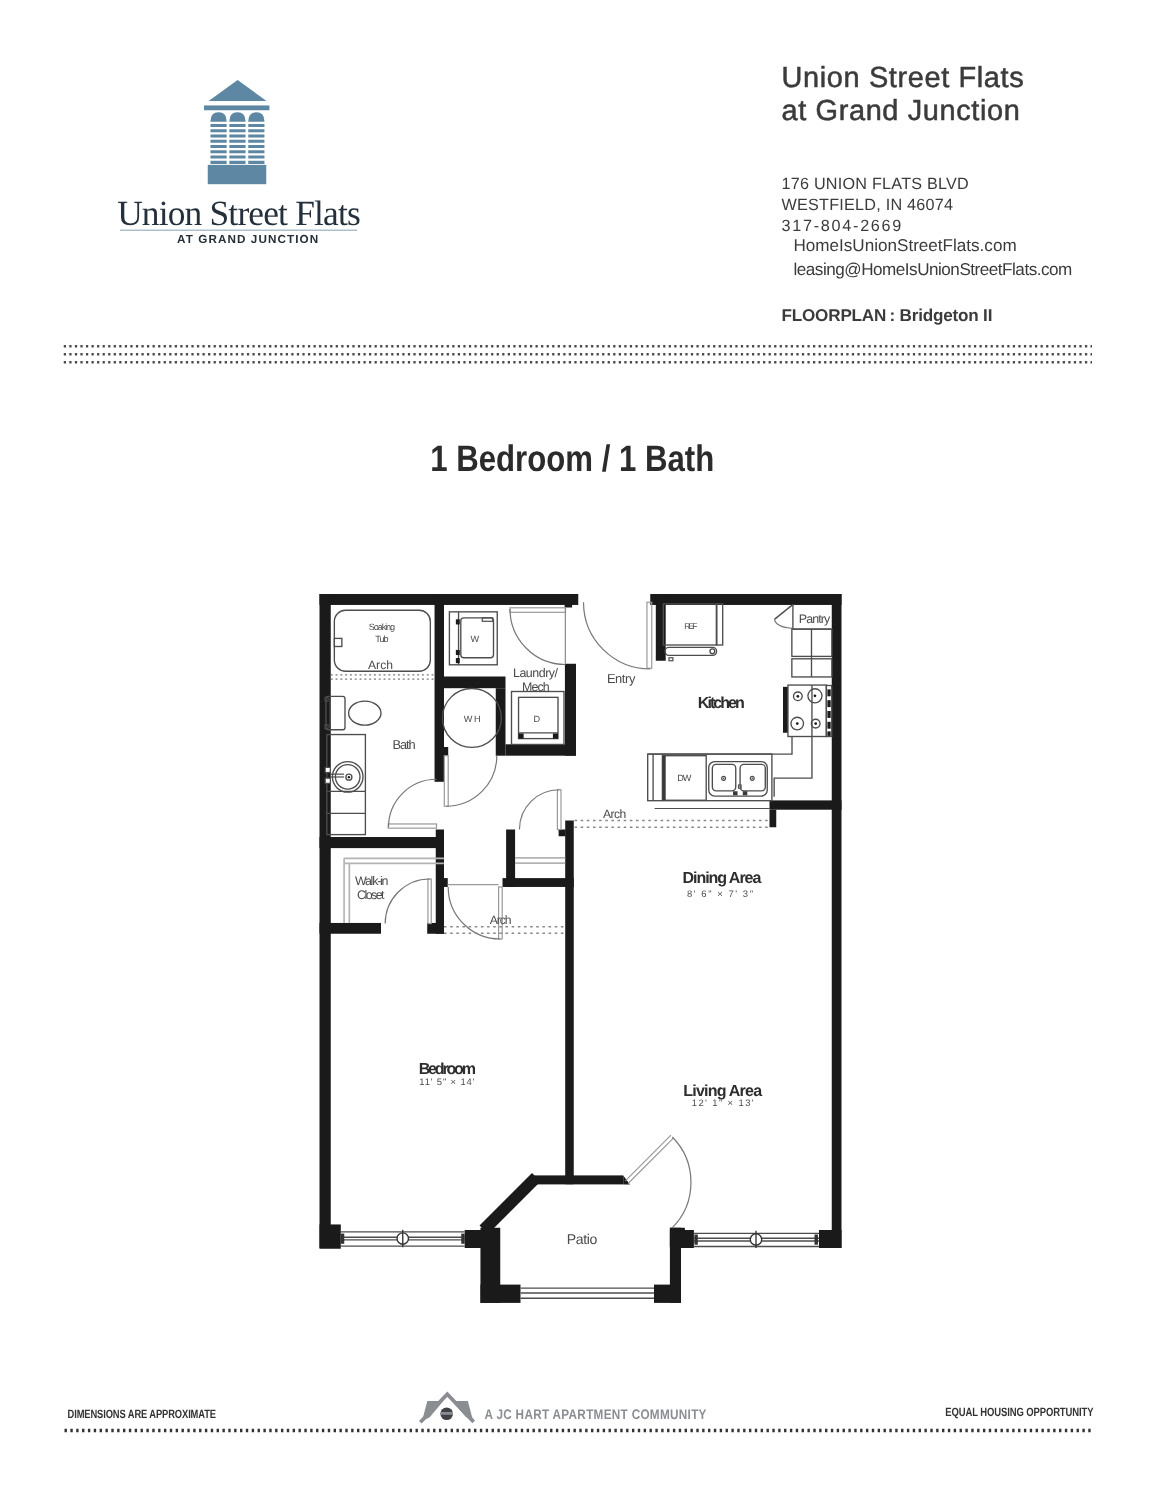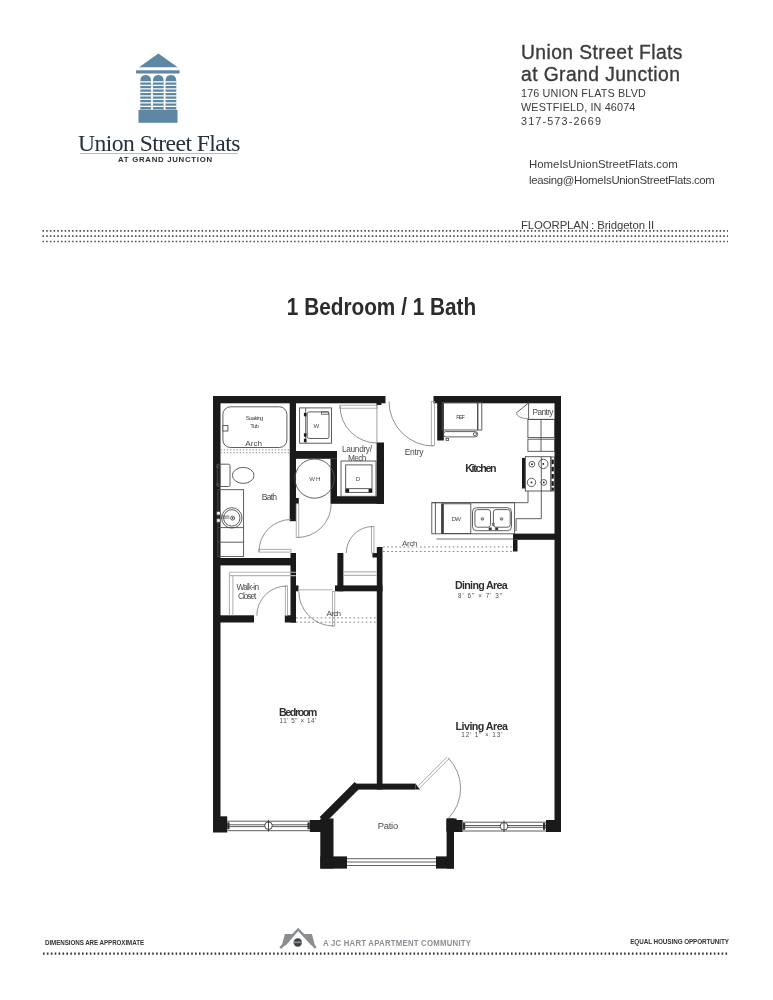--- a/index.html
+++ b/index.html
@@ -41,25 +41,25 @@
 <div class="abs" style="left:0px;top:130.2px;width:318px;text-align:center;
      font-family:'Liberation Serif',serif;font-size:23.6px;letter-spacing:-0.55px;color:#24303c;">Union Street Flats</div>
 
 <div class="abs" style="left:80px;top:152.6px;width:158px;height:1.6px;background:#aebfc9"></div>
 
 <div class="abs" style="left:118px;top:154.6px;width:200px;
      font-size:7.8px;font-weight:bold;letter-spacing:0.72px;color:#242e38;">AT GRAND JUNCTION</div>
 
 <div class="abs" style="left:521px;top:41.6px;font-size:19.3px;line-height:22.8px;color:#3b3b3b;letter-spacing:0.42px;-webkit-text-stroke:0.35px #3b3b3b;">Union Street Flats<br>at Grand Junction</div>
 
-<div class="abs" style="left:521px;top:86px;font-size:10.8px;line-height:14.05px;color:#3b3b3b;letter-spacing:0.15px;">176 UNION FLATS BLVD<br>WESTFIELD, IN 46074<br><span style="letter-spacing:1.15px">317-573-2669</span></div>
+<div class="abs" style="left:521px;top:116px;font-size:10.8px;line-height:14.05px;color:#3b3b3b;letter-spacing:0.15px;">176 UNION FLATS BLVD<br>WESTFIELD, IN 46074<br><span style="letter-spacing:1.15px">317-804-2669</span></div>
 
 <div class="abs" style="left:529px;top:157.3px;font-size:11.4px;line-height:15.3px;color:#3b3b3b;">HomeIsUnionStreetFlats.com<br><span style="letter-spacing:-0.32px">leasing@HomeIsUnionStreetFlats.com</span></div>
 
-<div class="abs" style="left:521px;top:219px;font-size:11.4px;color:#3b3b3b;letter-spacing:-0.12px;">FLOORPLAN : Bridgeton II</div>
+<div class="abs" style="left:521px;top:205px;font-size:11.4px;color:#3b3b3b;letter-spacing:-0.12px;font-weight:bold;">FLOORPLAN : Bridgeton II</div>
 
 <svg class="abs" style="left:0;top:0" width="773" height="260" viewBox="0 0 773 260">
   <g stroke="#4a4a4a" stroke-width="1.7">
     <line x1="42.5" y1="230.8" x2="728" y2="230.8" stroke-dasharray="1.5 2.2"></line>
     <line x1="42.5" y1="236.2" x2="728" y2="236.2" stroke-dasharray="1.5 2.2"></line>
     <line x1="42.5" y1="241.5" x2="728" y2="241.5" stroke-dasharray="1.5 2.2"></line>
   </g>
 </svg>
 
 <div class="abs" style="left:-5.5px;top:292.6px;width:773px;text-align:center;font-size:24.6px;

